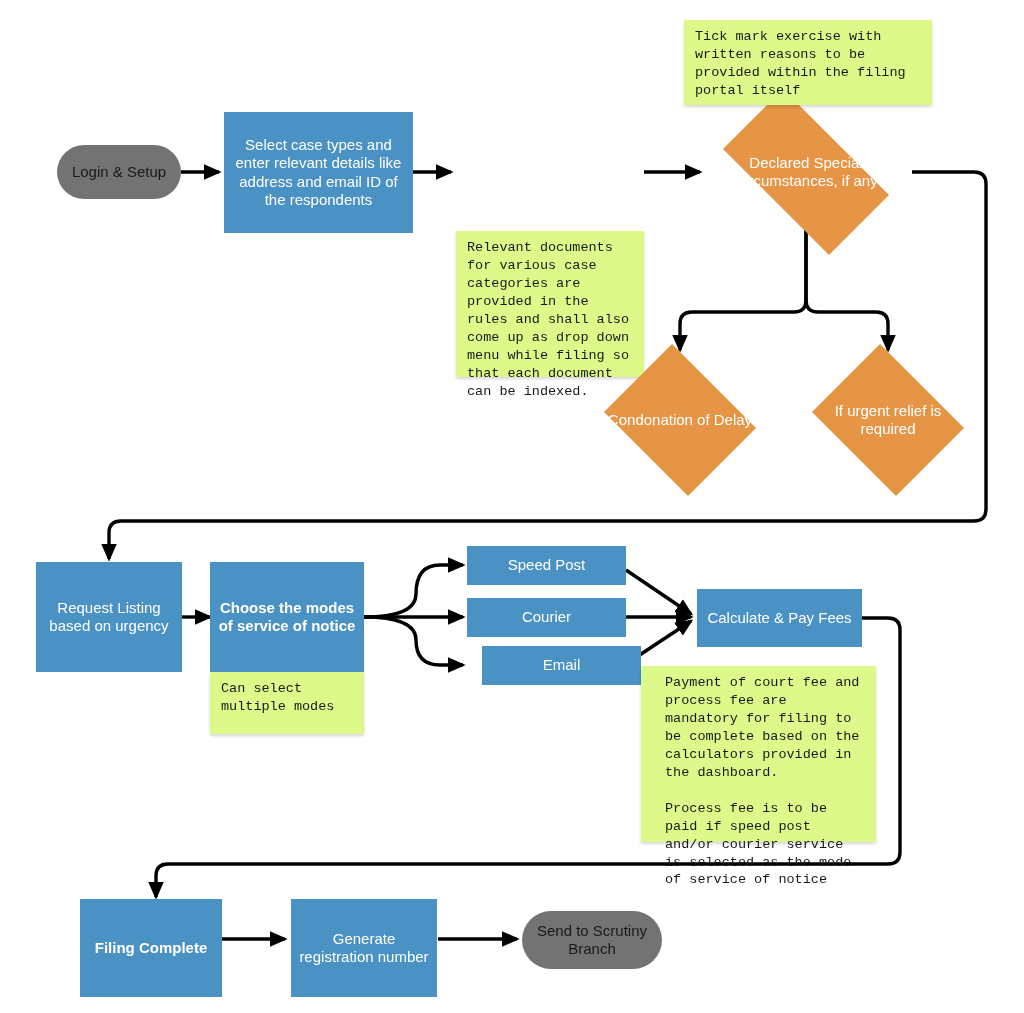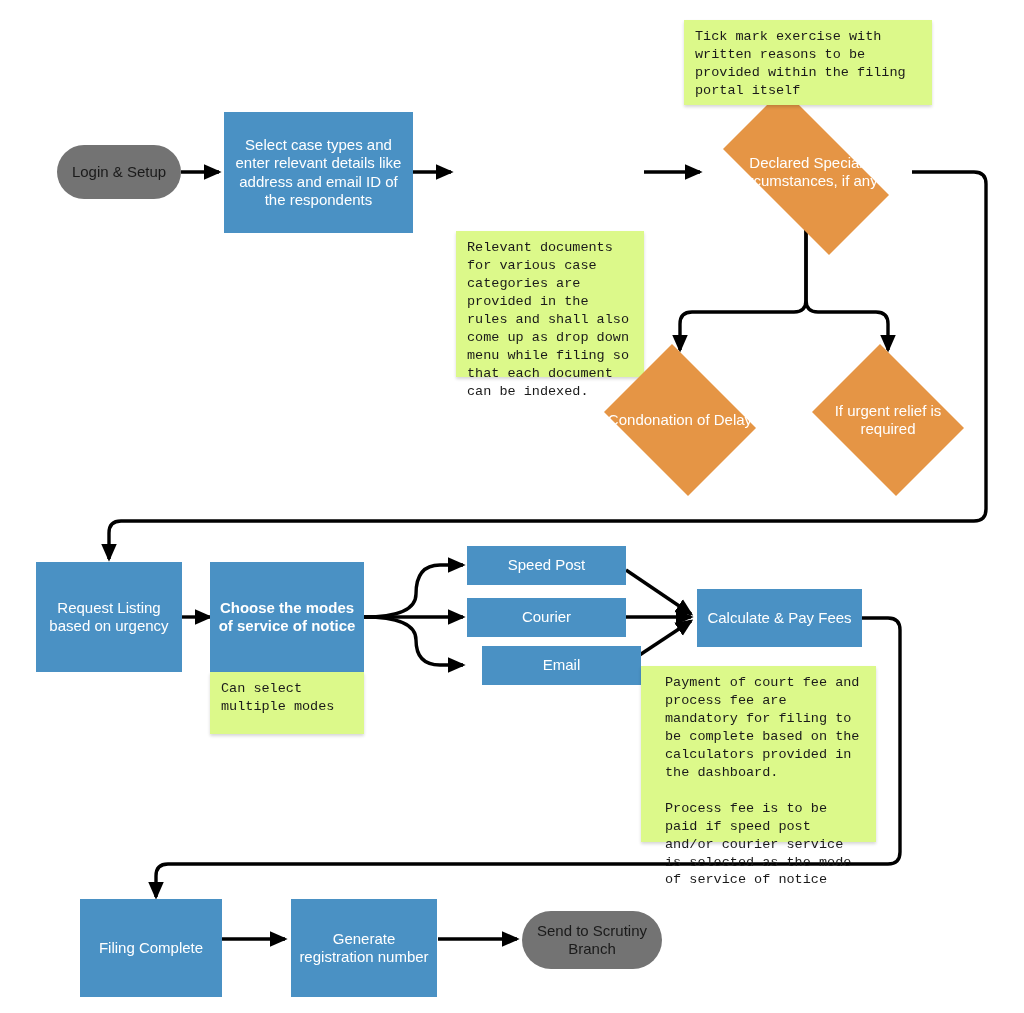--- a/index.html
+++ b/index.html
@@ -194,21 +194,21 @@
   <div class="node n-process" style="left:697px; top:589px; width:165px; height:58px;">
     <span class="node-label">Calculate &amp; Pay Fees</span>
   </div>
 
   <div class="node n-note" style="left:641px; top:666px; width:235px; height:176px;padding-left:24px;">
     <span class="node-label">Payment of court fee and process fee are mandatory for filing to be complete based on the calculators provided in the dashboard.
 
 Process fee is to be paid if speed post and/or courier service is selected as the mode of service of notice</span>
   </div>
 
-  <div class="node n-process" style="left:80px; top:899px; width:142px; height:98px;">
+  <div class="node n-process" style="left:80px; top:899px; width:142px; height:98px;font-weight:bold;">
     <span class="node-label">Filing Complete</span>
   </div>
 
   <div class="node n-process" style="left:291px; top:899px; width:146px; height:98px;">
     <span class="node-label">Generate registration number</span>
   </div>
 
   <div class="node n-terminator" style="left:522px; top:911px; width:140px; height:58px;">
     <span class="node-label">Send to Scrutiny Branch</span>
   </div>

